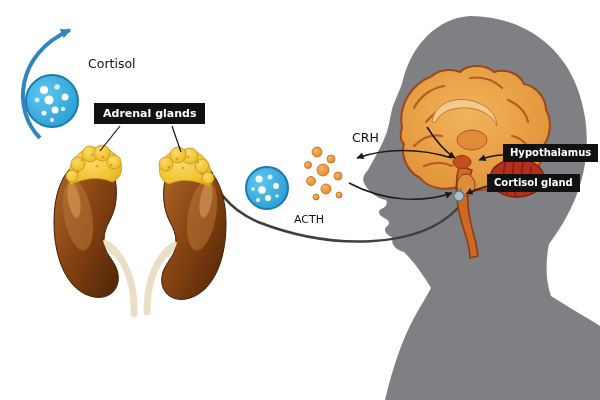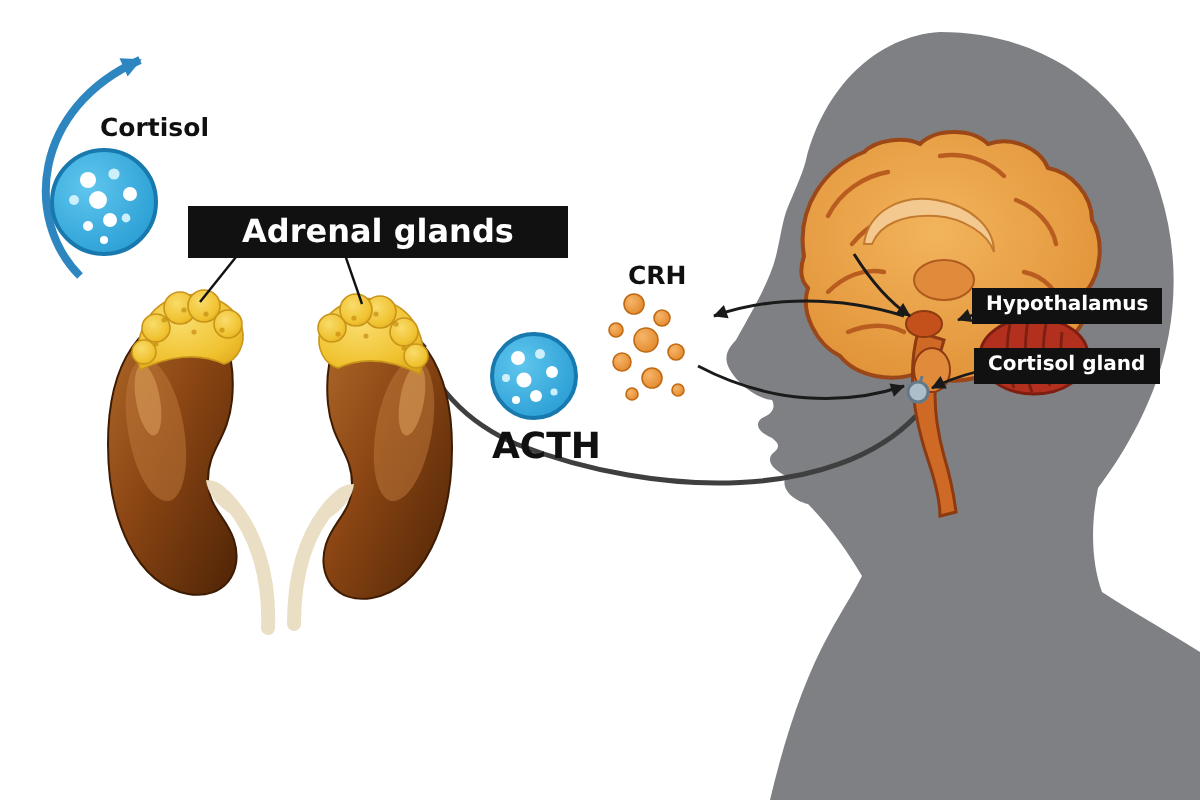--- a/index.html
+++ b/index.html
@@ -1,23 +1,23 @@
 <!DOCTYPE html>
 <html><head>
 <meta charset="utf-8">
 <style>
   html,body { margin:0; padding:0; background:#ffffff; }
   .stage {
     position:relative; width:600px; height:400px; background:#ffffff;
     overflow:hidden; font-family:"DejaVu Sans","Liberation Sans",sans-serif;
   }
   .stage svg { position:absolute; left:0; top:0; }
-  .hormone-label { position:absolute; font-weight:700; font-size:12.5px; color:#101010; white-space:nowrap; }
+  .hormone-label { position:absolute; font-weight:400; font-size:12.5px; color:#101010; white-space:nowrap;margin-left:38px; }
   .tag { position:absolute; background:#111111; color:#ffffff; font-weight:700; white-space:nowrap; line-height:1; }
-  .tag.big   { font-size:16px; padding:5px 27px; }
+  .tag.big   { font-size:11px; padding:5px 9px; }
   .tag.small { font-size:10px; padding:4px 7px; }
 </style>
 </head>
 <body>
 
 <div class="stage">
 
 <svg width="600" height="400" viewBox="0 0 600 400">
   <defs>
     <marker id="mBlue" markerUnits="userSpaceOnUse" markerWidth="16" markerHeight="14" refX="10" refY="6" orient="auto">
@@ -227,21 +227,21 @@
       <circle cx="63" cy="109" r="2.2" fill="#CDEFFB"></circle>
       <circle cx="52" cy="120" r="2"></circle>
     </g>
   </g>
 </svg>
 
 <div class="hormone-label" style="left:50px; top:56px;">Cortisol</div>
 
 <div class="tag big" style="left:94px; top:103px;">Adrenal glands</div>
 
-<div class="hormone-label" style="left:246px; top:213px; font-size:18px;">ACTH</div>
+<div class="hormone-label" style="left:256px; top:213px; font-size:11px;">ACTH</div>
 
 <div class="hormone-label" style="left:314px; top:130px;">CRH</div>
 
-<div class="tag small" style="left:486px; top:144px;">Hypothalamus</div>
+<div class="tag small" style="left:503px; top:144px;">Hypothalamus</div>
 
 <div class="tag small" style="left:487px; top:174px;">Cortisol gland</div>
 
 </div>
 
 </body></html>

